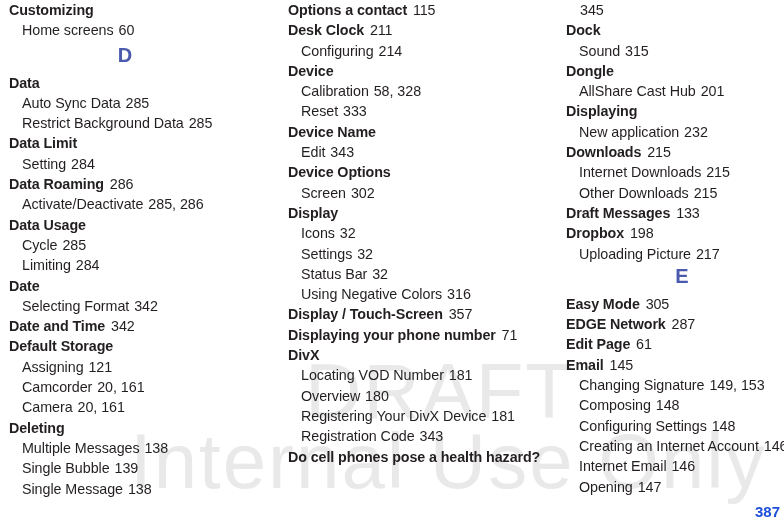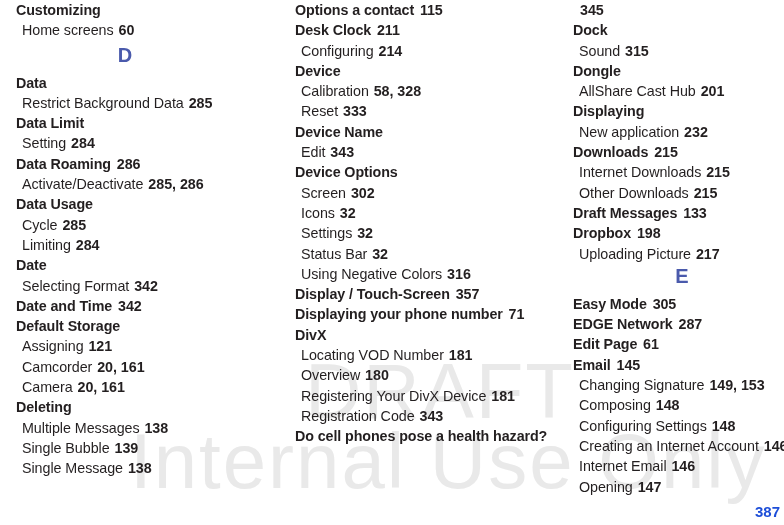--- a/index.html
+++ b/index.html
@@ -68,30 +68,30 @@
   #column-3 { left: 557px; }
 
   .entry {
     line-height: 20.3px;
     font-size: 14.3px;
     white-space: nowrap;
     color: #231f20;
   }
   .entry.main {
     font-weight: bold;
-    padding-left: 16px;
+    padding-left: 9px;
     letter-spacing: -0.1px;
   }
   .entry.sub {
     font-weight: normal;
     padding-left: 22px;
     letter-spacing: -0.05px;
   }
   .entry .pg {
-    font-weight: bold;
+    font-weight: normal;
   }
   .entry.main .pg {
     margin-left: 2px;
   }
   .entry.sub .pg {
     margin-left: 1px;
   }
 
   .letter-heading {
     text-align: center;
@@ -127,20 +127,21 @@
   <div class="wm-line" id="wm-draft">DRAFT</div>
   <div class="wm-line" id="wm-internal">Internal Use Only</div>
 </div>
 
 <div id="index-columns">
   <div class="index-column" id="column-1">
       <div class="entry main"><span>Customizing</span></div>
       <div class="entry sub"><span>Home screens</span><span class="pg"> 60</span></div>
       <div class="letter-heading">D</div>
       <div class="entry main"><span>Data</span></div>
+      <div class="entry sub"><span>Auto Sync Data</span><span class="pg"> 285</span></div>
       <div class="entry sub"><span>Restrict Background Data</span><span class="pg"> 285</span></div>
       <div class="entry main"><span>Data Limit</span></div>
       <div class="entry sub"><span>Setting</span><span class="pg"> 284</span></div>
       <div class="entry main"><span>Data Roaming</span><span class="pg"> 286</span></div>
       <div class="entry sub"><span>Activate/Deactivate</span><span class="pg"> 285, 286</span></div>
       <div class="entry main"><span>Data Usage</span></div>
       <div class="entry sub"><span>Cycle</span><span class="pg"> 285</span></div>
       <div class="entry sub"><span>Limiting</span><span class="pg"> 284</span></div>
       <div class="entry main"><span>Date</span></div>
       <div class="entry sub"><span>Selecting Format</span><span class="pg"> 342</span></div>
@@ -158,20 +159,21 @@
       <div class="entry main"><span>Options a contact</span><span class="pg"> 115</span></div>
       <div class="entry main"><span>Desk Clock</span><span class="pg"> 211</span></div>
       <div class="entry sub"><span>Configuring</span><span class="pg"> 214</span></div>
       <div class="entry main"><span>Device</span></div>
       <div class="entry sub"><span>Calibration</span><span class="pg"> 58, 328</span></div>
       <div class="entry sub"><span>Reset</span><span class="pg"> 333</span></div>
       <div class="entry main"><span>Device Name</span></div>
       <div class="entry sub"><span>Edit</span><span class="pg"> 343</span></div>
       <div class="entry main"><span>Device Options</span></div>
       <div class="entry sub"><span>Screen</span><span class="pg"> 302</span></div>
+      <div class="entry main"><span>Display</span></div>
       <div class="entry sub"><span>Icons</span><span class="pg"> 32</span></div>
       <div class="entry sub"><span>Settings</span><span class="pg"> 32</span></div>
       <div class="entry sub"><span>Status Bar</span><span class="pg"> 32</span></div>
       <div class="entry sub"><span>Using Negative Colors</span><span class="pg"> 316</span></div>
       <div class="entry main"><span>Display / Touch-Screen</span><span class="pg"> 357</span></div>
       <div class="entry main"><span>Displaying your phone number</span><span class="pg"> 71</span></div>
       <div class="entry main"><span>DivX</span></div>
       <div class="entry sub"><span>Locating VOD Number</span><span class="pg"> 181</span></div>
       <div class="entry sub"><span>Overview</span><span class="pg"> 180</span></div>
       <div class="entry sub"><span>Registering Your DivX Device</span><span class="pg"> 181</span></div>

